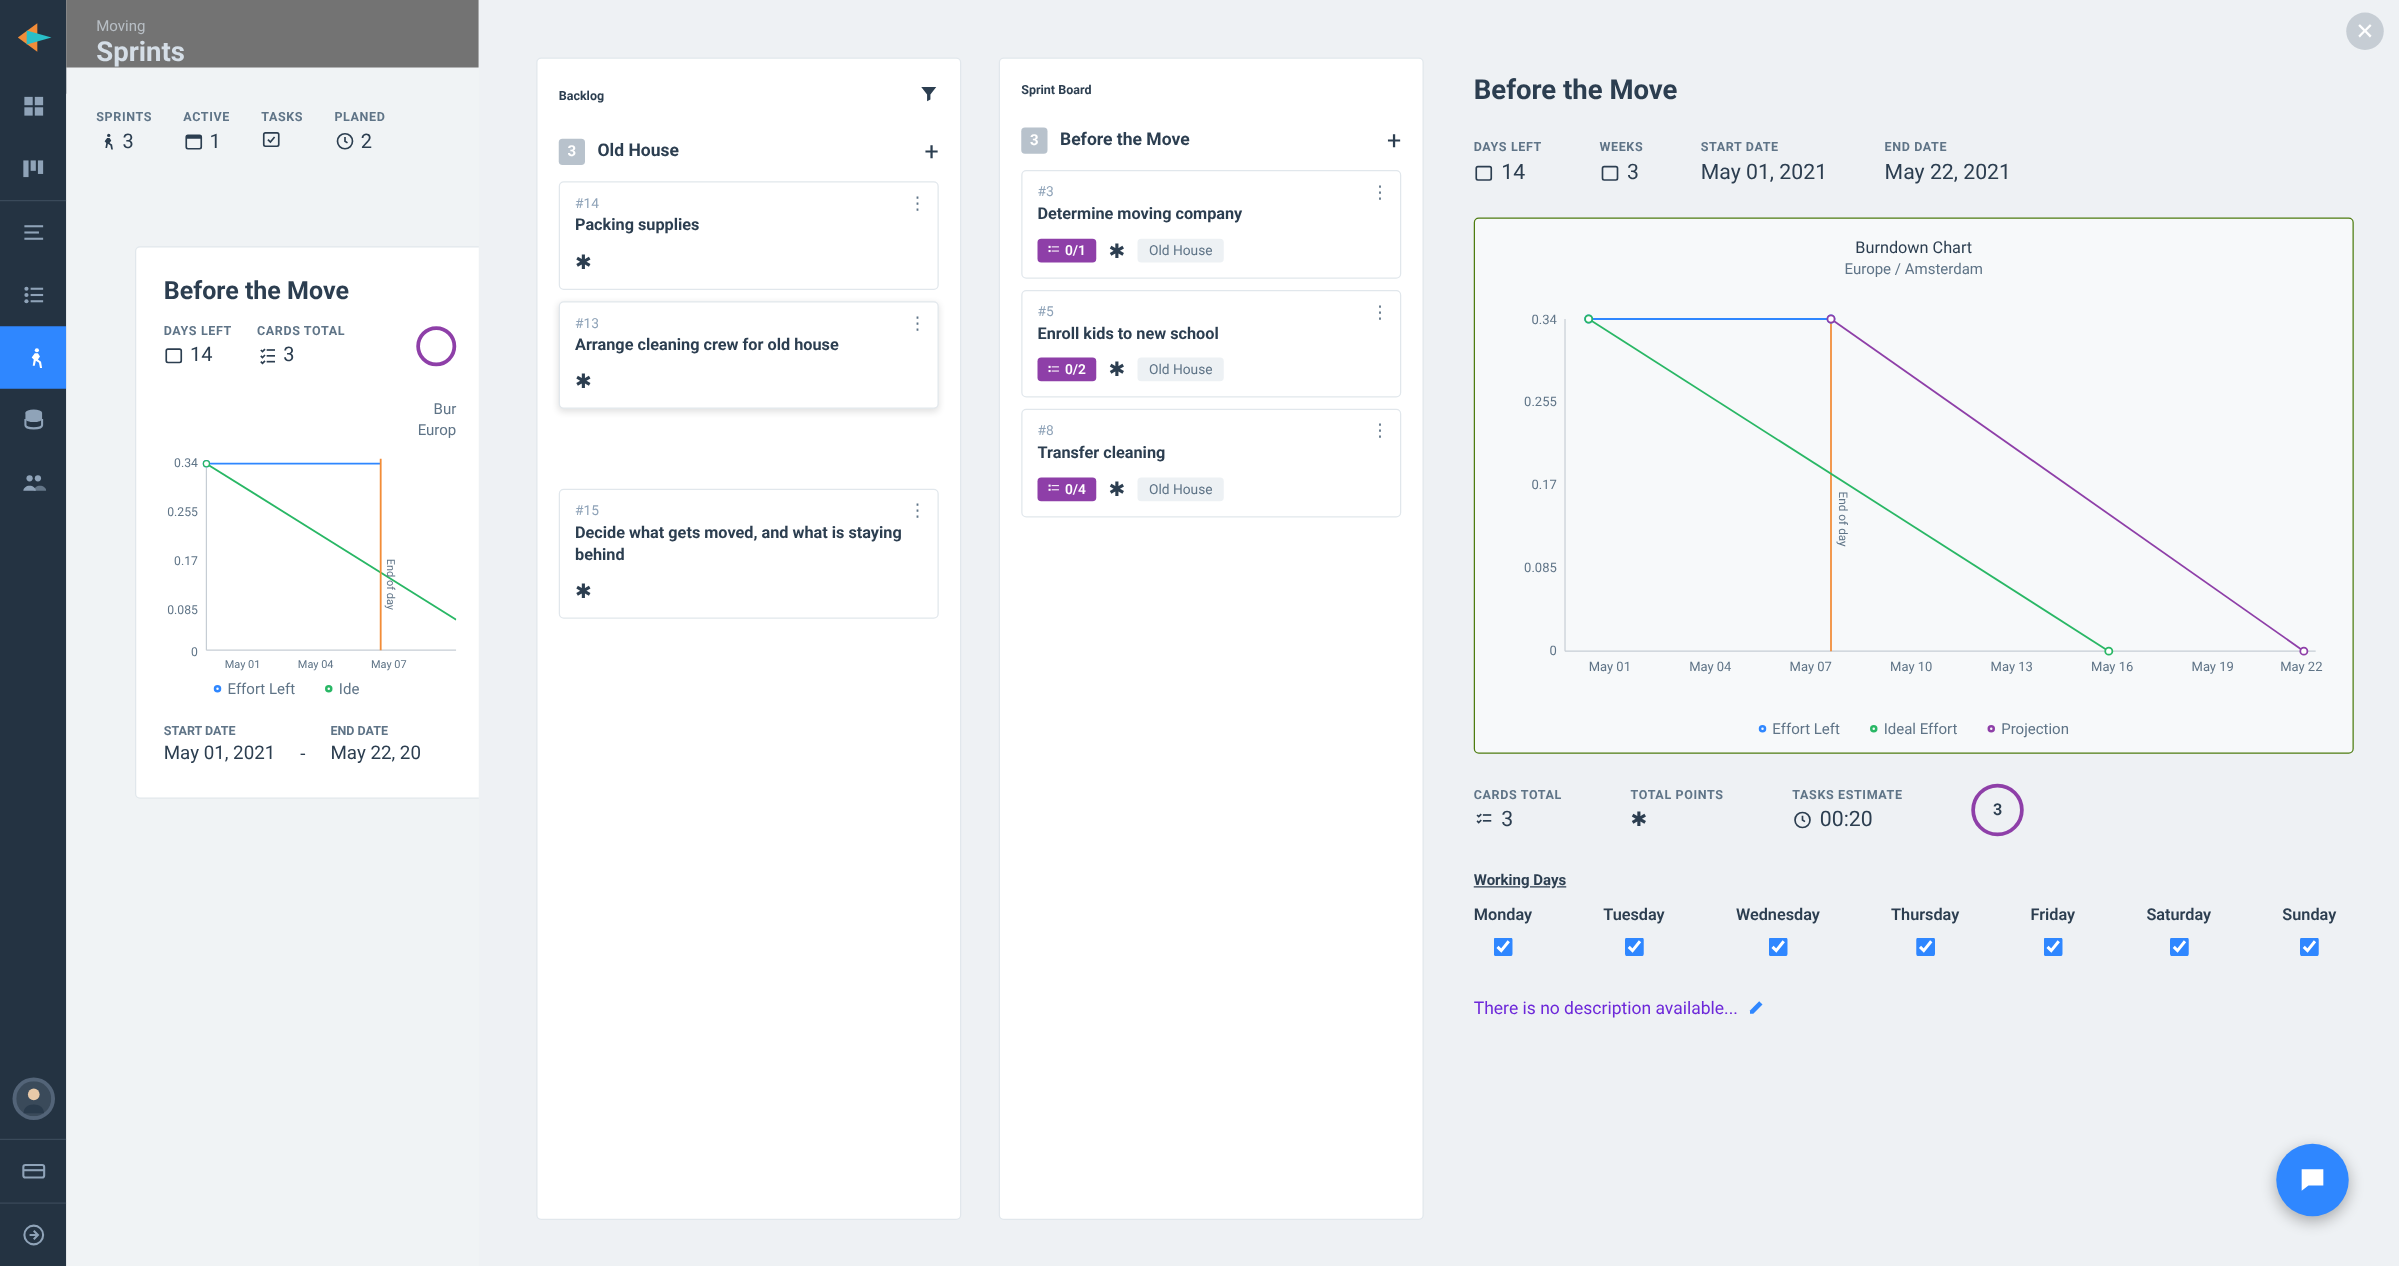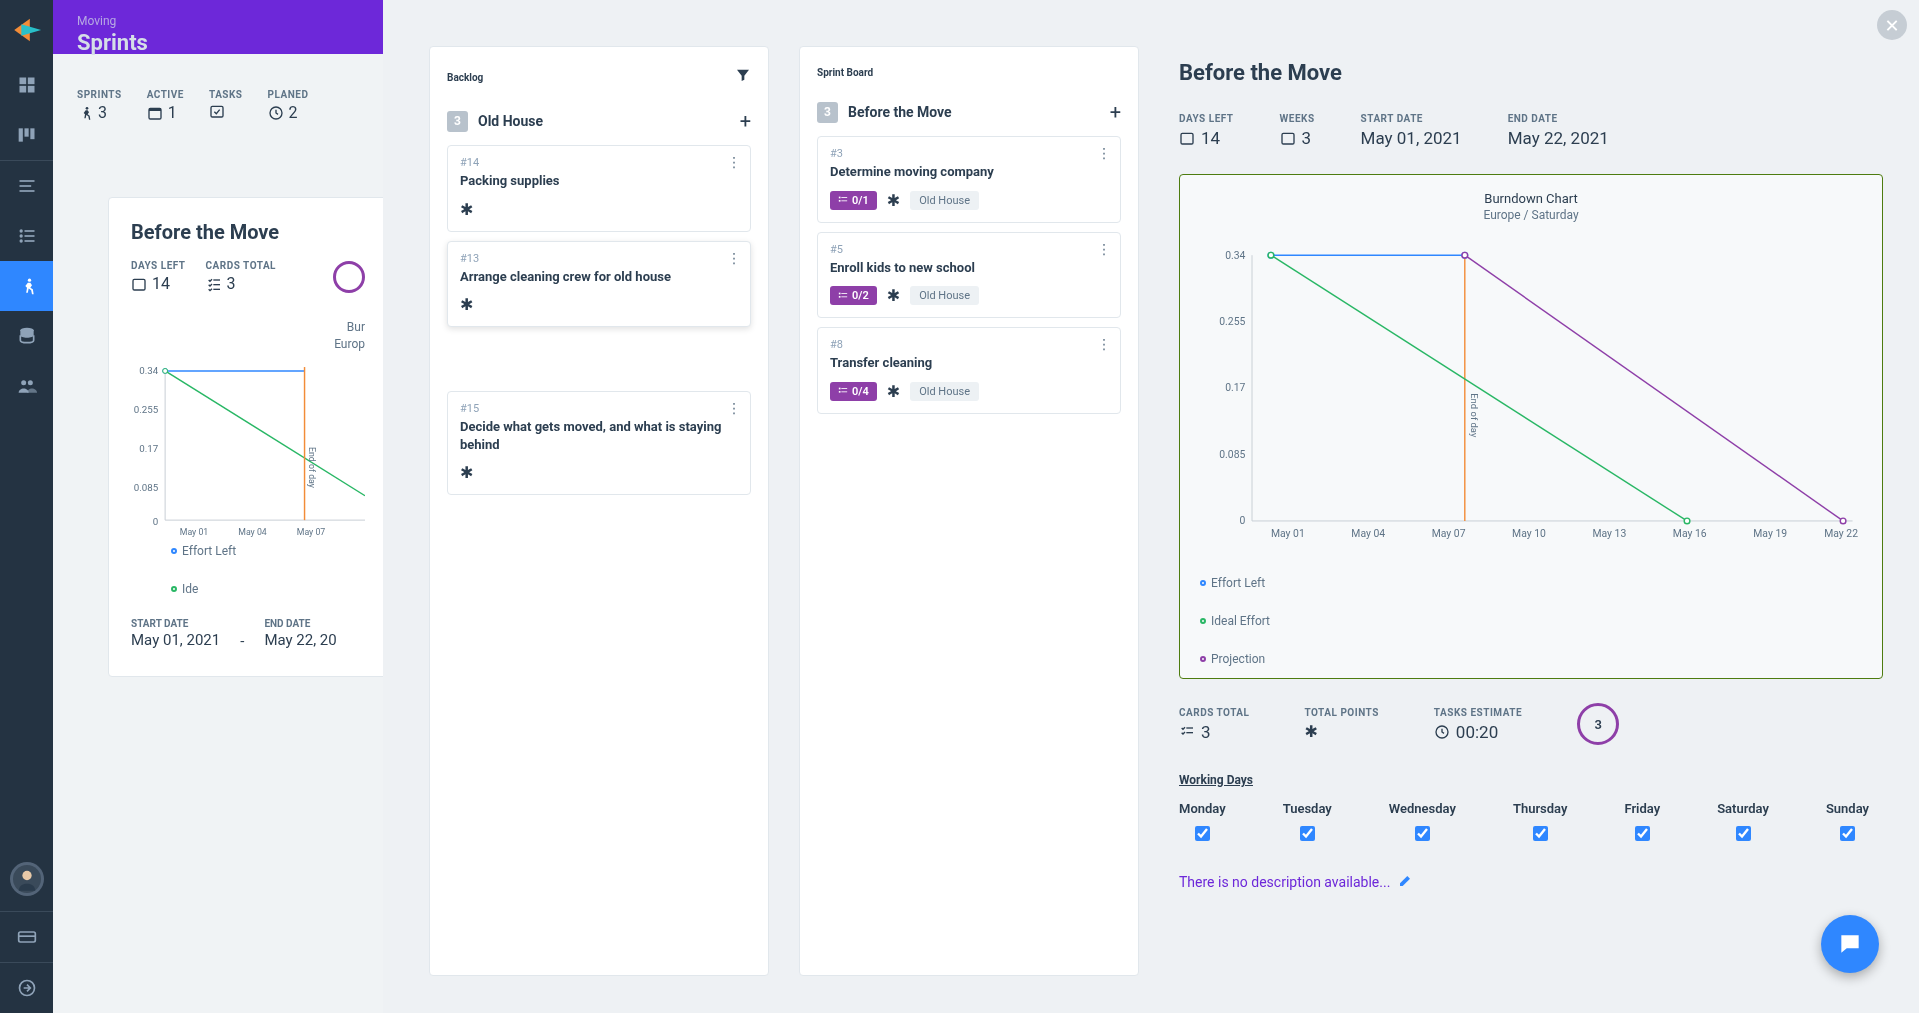--- a/index.html
+++ b/index.html
@@ -11,21 +11,21 @@
 .rail .top-icons { display: flex; flex-direction: column; }
 .rail .icon-btn { height: 50px; display: flex; align-items: center; justify-content: center; cursor: pointer; color: #8fa3b8; }
 .rail .icon-btn.active { background: #2f87ff; color: #fff; }
 .rail .spacer { flex: 1; }
 .rail .avatar { width: 34px; height: 34px; border-radius: 50%; background: #536478; margin: 15px auto; display:flex; align-items:center; justify-content:center; font-size: 20px; }
 .rail .divider { border-top: 1px solid #3a4a5a; margin: 0; }
 
 .svg-icon { width: 20px; height: 20px; fill: currentColor; }
 
 
-.top-dark { position: absolute; left: 53px; top: 0; width: 330px; height: 54px; background: #6d28d9; color: #d5dee7; padding: 14px 24px; }
+.top-dark { position: absolute; left: 53px; top: 0; width: 330px; height: 54px; background: #737373; color: #d5dee7; padding: 14px 24px; }
 .top-dark .small { font-size: 12px; opacity: .7; }
 .top-dark .big { font-size: 22px; font-weight: 700; margin-top: 2px; }
 
 
 .left-col { position: absolute; left: 53px; top: 75px; width: 330px; height: calc(100% - 75px); background: #f0f3f5; padding: 14px 0 0 0; }
 .stats-row { display: flex; gap: 25px; padding: 0 24px; }
 .stat { display: flex; flex-direction: column; }
 .stat .lbl { font-size: 10px; font-weight: 700; letter-spacing: .5px; color: #5f7487; }
 .stat .val { display: flex; align-items: center; gap: 5px; font-size: 16px; color: #2c3e50; margin-top: 3px; }
 
@@ -72,21 +72,21 @@
 .detail-panel { flex: 1; padding: 0 36px 36px 10px; overflow-y: auto; }
 .detail-panel h2 { font-size: 22px; font-weight: 700; color: #2c3e50; margin-top: 14px; }
 .d-stats { display: flex; gap: 46px; margin-top: 28px; }
 .d-stat .l { font-size: 10px; font-weight: 700; color: #5f7487; letter-spacing: .5px; }
 .d-stat .v { display:flex; align-items:center; gap:6px; font-size: 17px; color: #2c3e50; margin-top: 4px; }
 
 .chart-card { background: #f7f9fa; border: 1px solid #4d7c0f; border-radius: 4px; margin-top: 26px; padding: 16px 20px 12px 20px; }
 .chart-title { text-align: center; font-size: 13px; color: #2c3e50; }
 .chart-sub { text-align: center; font-size: 12px; color: #5f7487; margin-top: 2px; }
 .chart-svg { width: 100%; height: 340px; margin-top: 6px; }
-.legend { display:flex; justify-content:center; gap:24px; font-size:12px; color:#5f7487; margin-top:4px;flex-direction:column; }
+.legend { display:flex; justify-content:center; gap:24px; font-size:12px; color:#5f7487; margin-top:4px; }
 .legend span { display:flex; align-items:center; gap:5px; }
 .leg-dot { width:6px; height:6px; border:2px solid; border-radius:50%; display:inline-block; }
 
 .totals-row { display: flex; align-items: center; gap: 55px; margin-top: 24px; }
 .ring-3 { width: 42px; height: 42px; border: 3px solid #8e3fa8; border-radius:50%; display:flex; align-items:center; justify-content:center; font-size:13px; color:#2c3e50; font-weight:600; }
 
 .wd-title { font-size: 12px; font-weight: 700; text-decoration: underline; margin-top: 28px; color:#2c3e50; }
 .wd-grid { display: flex; gap: 57px; margin-top: 14px; }
 .wd-cell { text-align: center; font-size: 13px; color: #2c3e50; font-weight: 600; }
 .wd-cell input { margin-top: 10px; width: 15px; height: 15px; accent-color: #2f87ff; }
@@ -440,21 +440,21 @@
             <div class="v">May 01, 2021</div>
           </div>
         <div class="d-stat">
             <div class="l">END DATE</div>
             <div class="v">May 22, 2021</div>
           </div>
       </div>
 
       <div class="chart-card">
         <div class="chart-title">Burndown Chart</div>
-        <div class="chart-sub">Europe / Saturday</div>
+        <div class="chart-sub">Europe / Amsterdam</div>
         <svg class="chart-svg" viewBox="0 0 700 330">
 
           <text x="48" y="18" font-size="11" text-anchor="end" fill="#5f7487">0.34</text>
           <text x="48" y="88" font-size="11" text-anchor="end" fill="#5f7487">0.255</text>
           <text x="48" y="158" font-size="11" text-anchor="end" fill="#5f7487">0.17</text>
           <text x="48" y="228" font-size="11" text-anchor="end" fill="#5f7487">0.085</text>
           <text x="48" y="298" font-size="11" text-anchor="end" fill="#5f7487">0</text>
 
           <line x1="55" y1="14" x2="55" y2="295" stroke="#c6cdd4"></line>
           <line x1="55" y1="295" x2="690" y2="295" stroke="#c6cdd4"></line>

